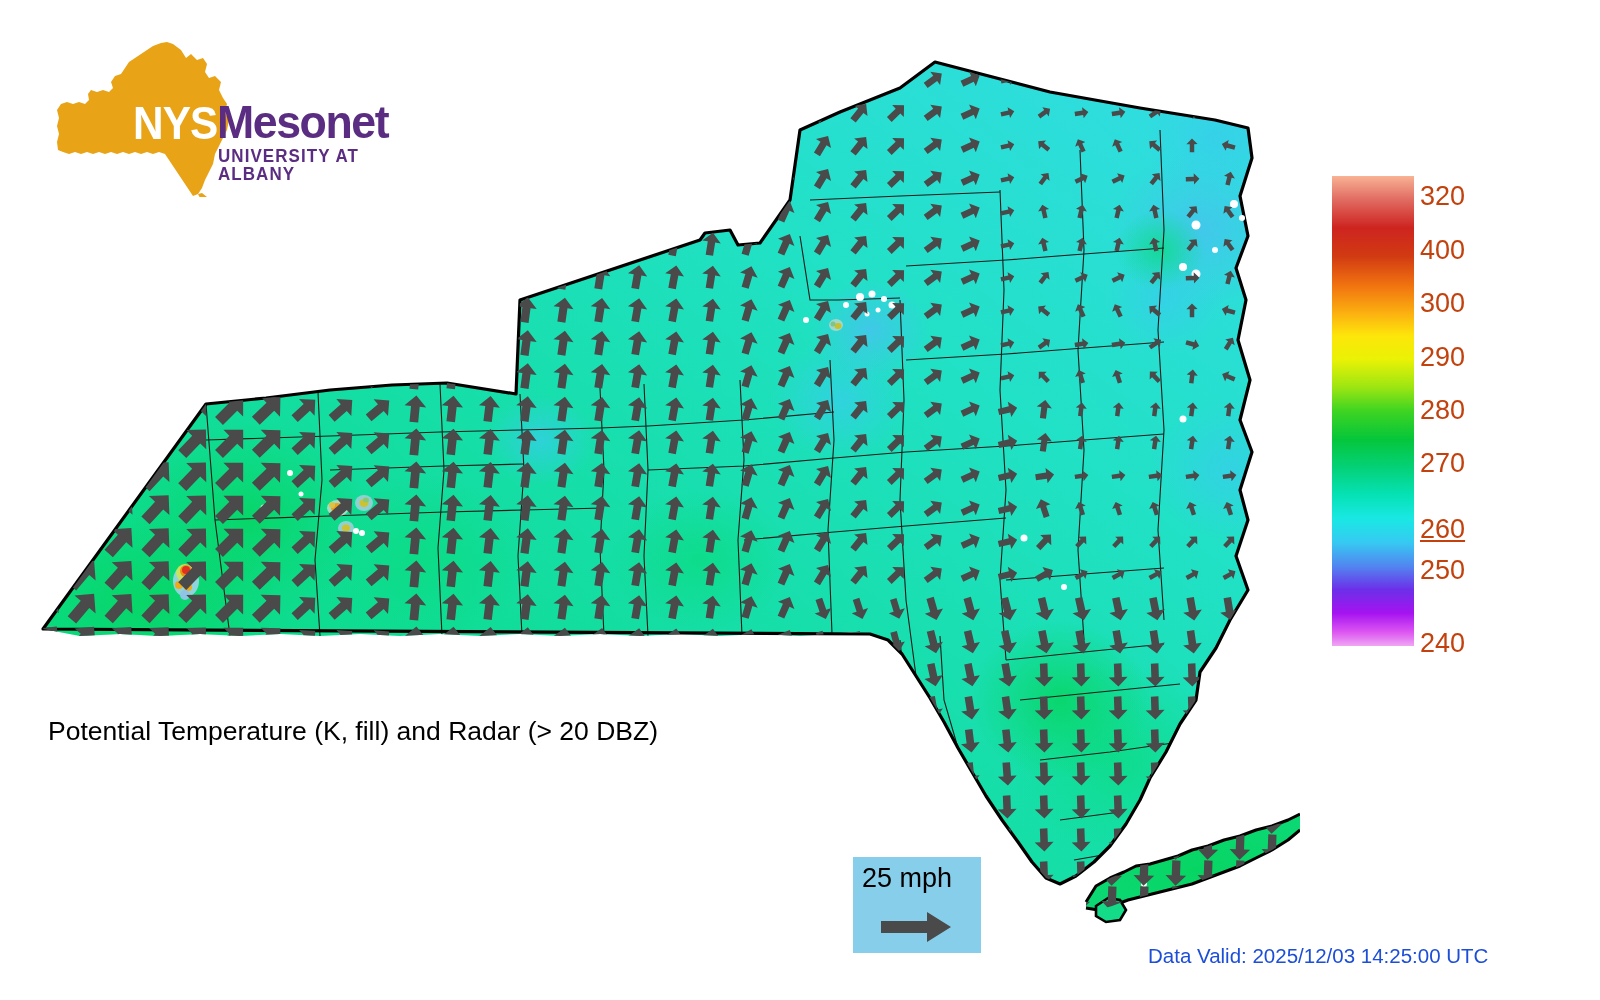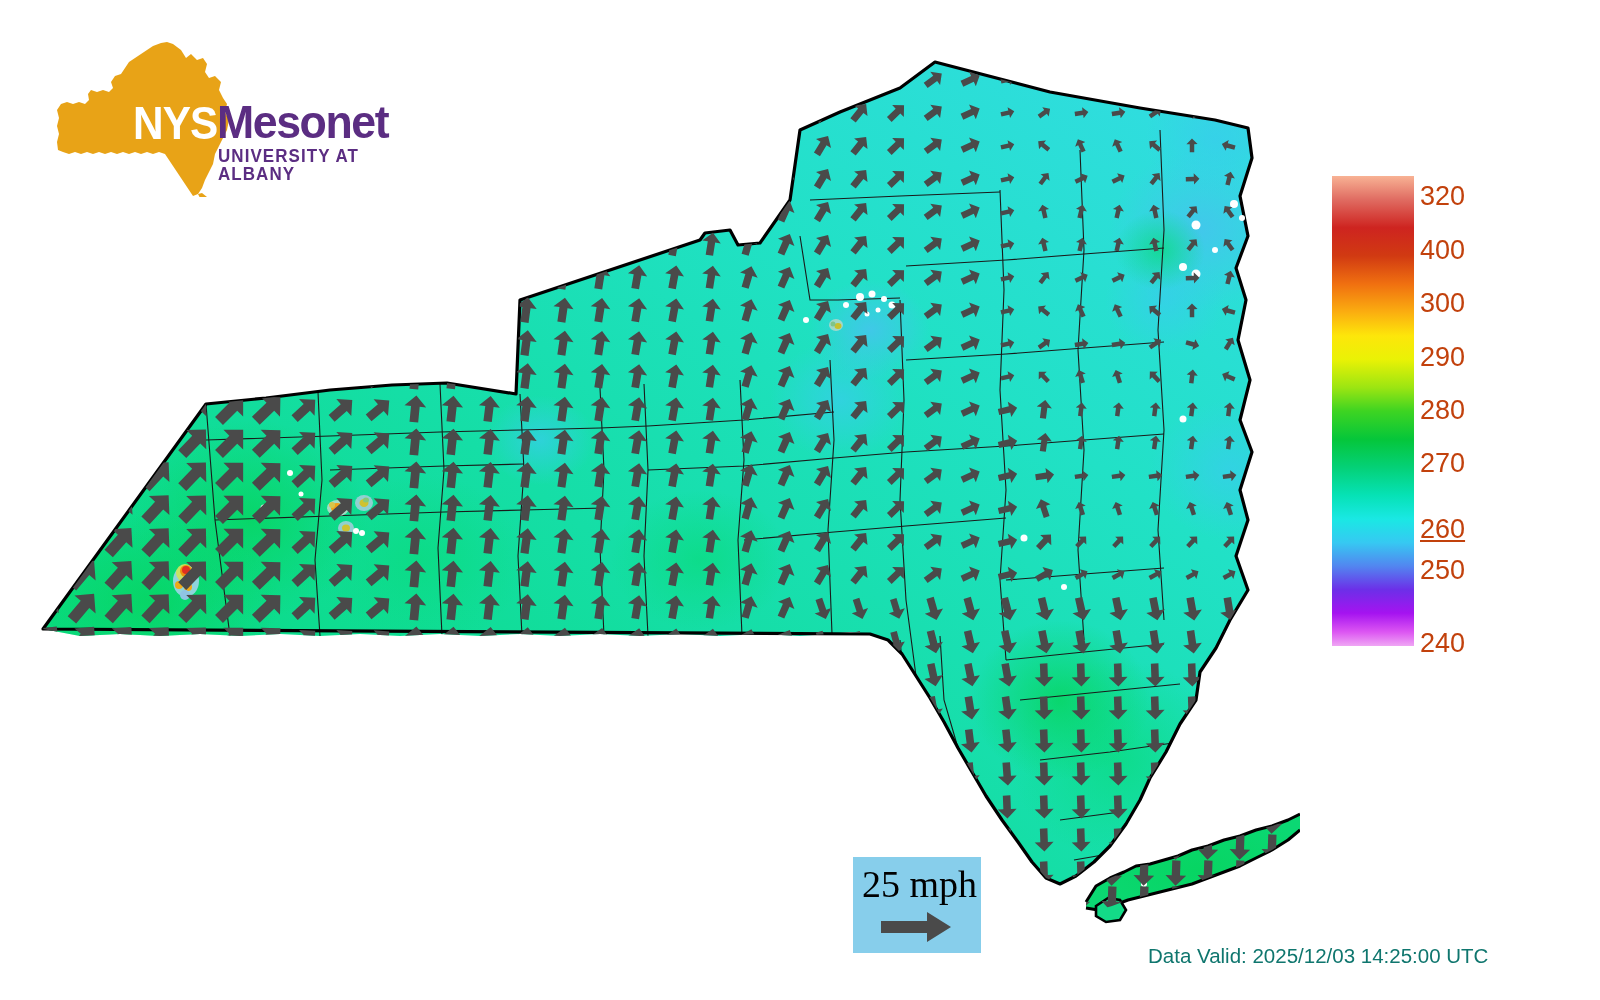--- a/index.html
+++ b/index.html
@@ -131,41 +131,40 @@
     left: 853px;
     top: 857px;
     width: 128px;
     height: 96px;
     background: #87CEEB;
   }
   #wind-key-label {
     position: absolute;
     left: 9px;
     top: 8px;
-    font-size: 38px;
+    font-size: 27px;
     color: #000000;
     line-height: 1;
     white-space: nowrap;
-    font-family: Liberation Serif, serif;
   }
   #wind-key-arrow {
     position: absolute;
     left: 28px;
     top: 54px;
     width: 72px;
     height: 32px;
   }
 
   
   #data-valid {
     position: absolute;
     left: 1148px;
     top: 946px;
     font-size: 20.5px;
-    color: #0f766e;
+    color: #1d4ed8;
     line-height: 1;
     white-space: nowrap;
   }
 </style>
 </head>
 <body>
 
 <div id="logo">
   <svg id="logo-state" viewBox="0 0 175 155">
     <path d="M118 2 L126 8 L131 16 L136 12 L142 18 L148 16 L152 22 L150 30 L154 36 L160 34 L166 40 L164 48
@@ -3085,20 +3084,21 @@
       <div class="cb-tick" style="top: 167.591px; text-align: center;">290</div>
       <div class="cb-tick" style="top: 221px;">280</div>
       <div class="cb-tick" style="top: 274.409px;">270</div>
       <div class="cb-tick" style="top: 340px; text-decoration: underline;">260</div>
       <div class="cb-tick" style="top: 381.227px; text-align: right;">250</div>
       <div class="cb-tick" style="top: 454px;">240</div>
     </div>
 </div>
 
 <div id="caption">
+  <div class="caption-line">Potential Temperature (K, fill) and Radar (&gt; 20 DBZ)</div>
 </div>
 
 <div id="wind-key">
   <div id="wind-key-label">25 mph</div>
   <svg id="wind-key-arrow" viewBox="0 0 72 32">
     <path d="M0,10 L46,10 L46,1 L70,16 L46,31 L46,22 L0,22 Z" fill="#4A4A4A"></path>
   </svg>
 </div>
 
 <div id="data-valid">Data Valid: 2025/12/03 14:25:00 UTC</div>

